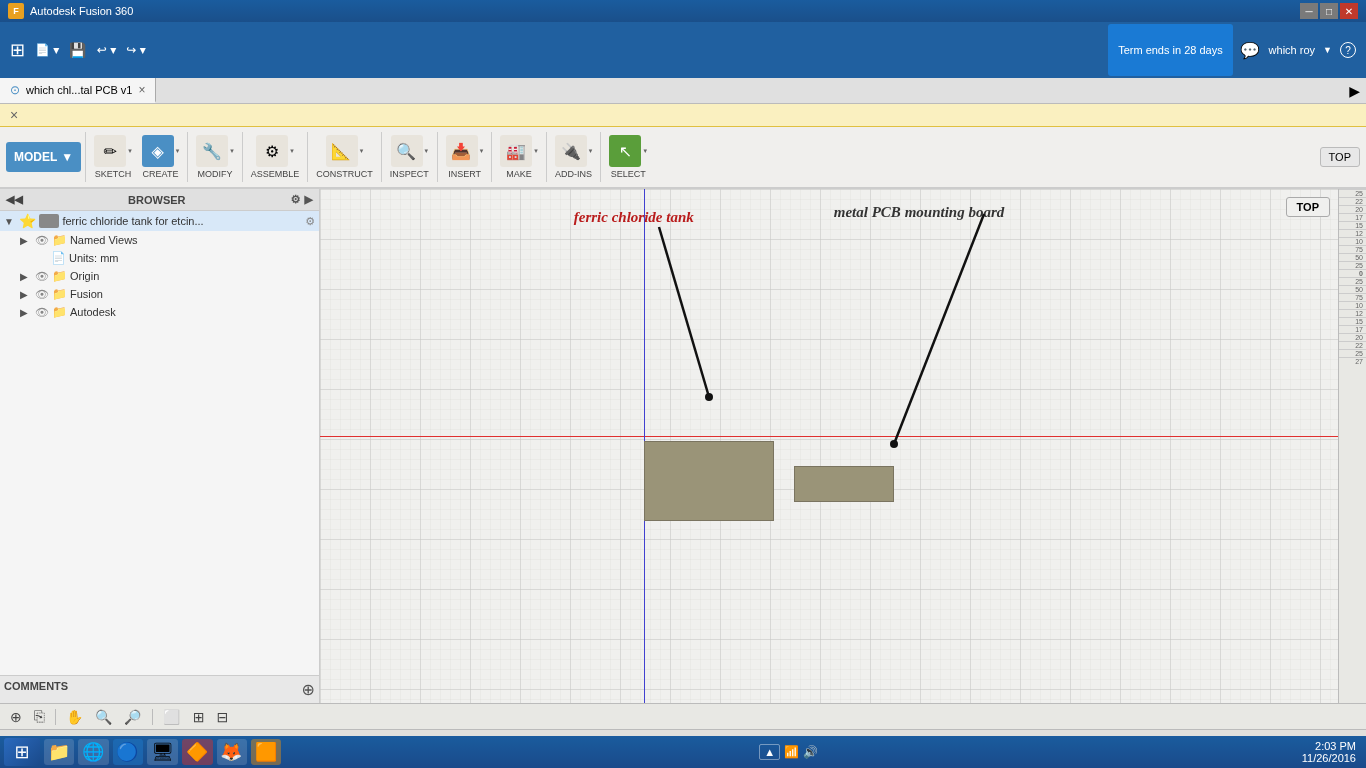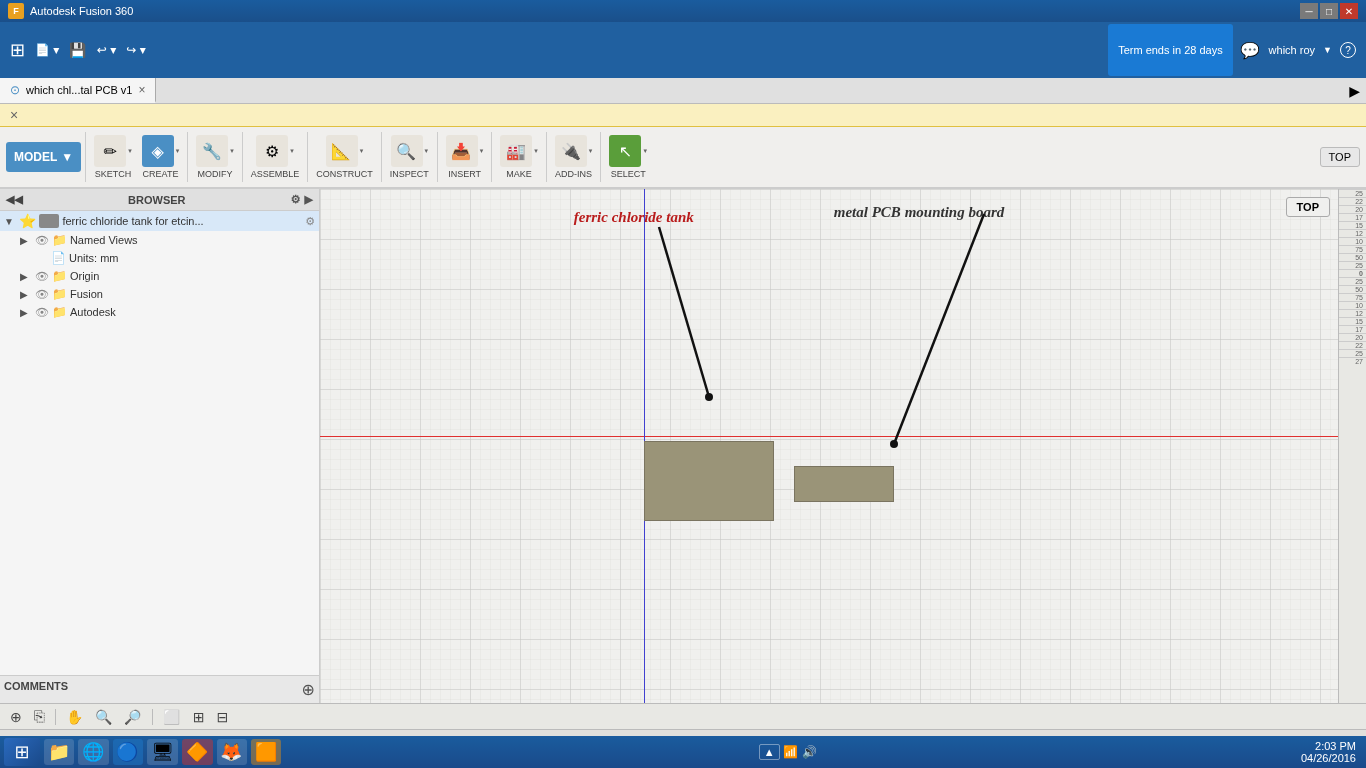--- a/index.html
+++ b/index.html
@@ -678,15 +678,15 @@
   <div class="taskbar-item">🦊</div>
   <div class="taskbar-item" style="background:rgba(255,150,0,0.4);">🟧</div>
 
   <div class="taskbar-sys" style="margin-left:auto;">
     <span style="font-size:11px; border:1px solid rgba(255,255,255,0.4); padding:1px 4px; border-radius:2px;">▲</span>
     <span style="font-size:12px;">📶</span>
     <span style="font-size:12px;">🔊</span>
   </div>
   <div class="taskbar-time">
     <div>2:03 PM</div>
-    <div>04/26/2016</div>
+    <div>11/26/2016</div>
   </div>
 </div>
 
 </body></html>

